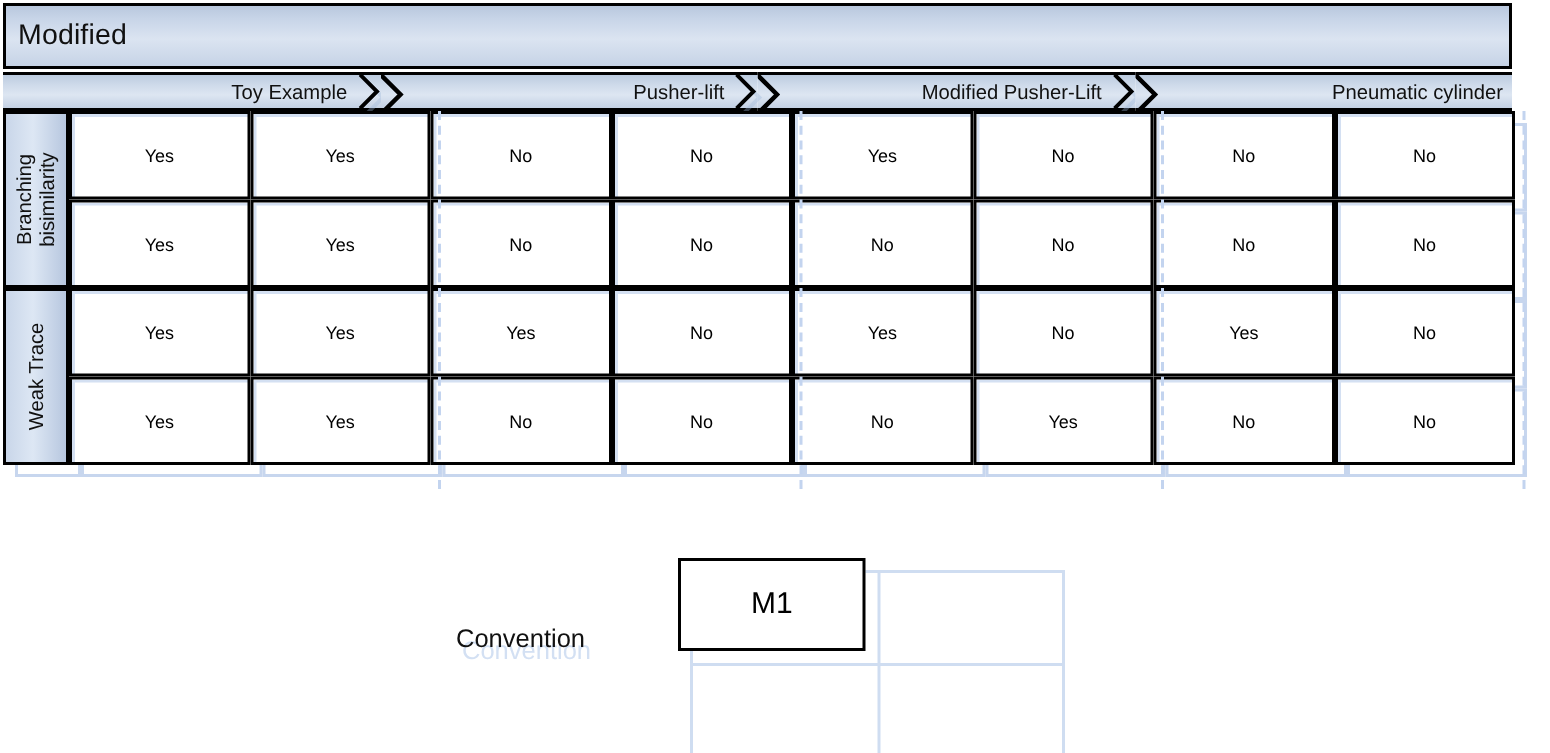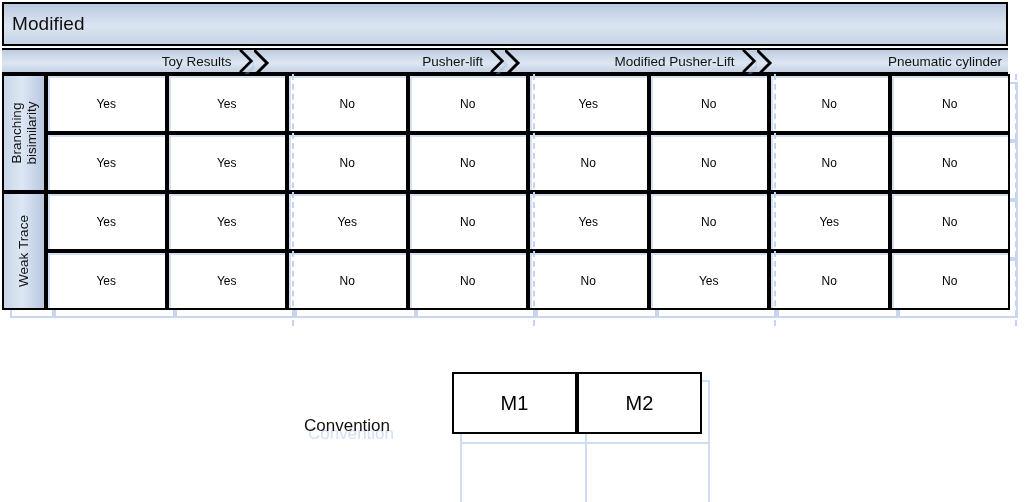--- a/index.html
+++ b/index.html
@@ -228,21 +228,21 @@
 </style>
 </head>
 <body>
 
 <div id="results-banner">
   <div class="banner-label">Modified</div>
 </div>
 
 <div id="chevron-band">
     <div class="chev" style="left: 0px; width: 251.5px;">
-      <span class="chev-label">Toy Results</span>
+      <span class="chev-label">Toy Example</span>
       <svg class="chev-ghost" viewBox="0 0 16 30">
         <path d="M0,2 L13,15 L0,28" fill="none" stroke="#9fb8da" stroke-width="3"></path>
       </svg>
       <svg class="chev-arrow" viewBox="0 0 16 30">
         <path d="M0,2 L13,15 L0,28" fill="none" stroke="#000" stroke-width="3"></path>
       </svg>
     </div>
     <div class="chev" style="left: 503px; width: 251.5px;">
       <span class="chev-label">Modified Pusher-Lift</span>
       <svg class="chev-left-edge" viewBox="0 0 16 30">
@@ -426,22 +426,19 @@
   <div id="convention-ghost">Convention</div>
   <div id="convention-label">Convention</div>
   <div id="conv-grid">
     <div class="conv-shadow">
       <div class="cs-v"></div>
       <div class="cs-h"></div>
     </div>
   <div class="conv-cell" style="left: 0px; top: 0px; width: 125px; height: 62px;">
         <span>M1</span>
       </div>
-      <div class="conv-cell" style="left: 125px; top: 0px; width: 125px; height: 62px;">
-        <span>M2</span>
-      </div>
     </div>
 </div>
 
 <div class="guide" style="left: 292px;"></div>
 <div class="guide" style="left: 533px;"></div>
 <div class="guide" style="left: 774px;"></div>
 <div class="guide" style="left: 1015px;"></div>
 
 </body></html>

